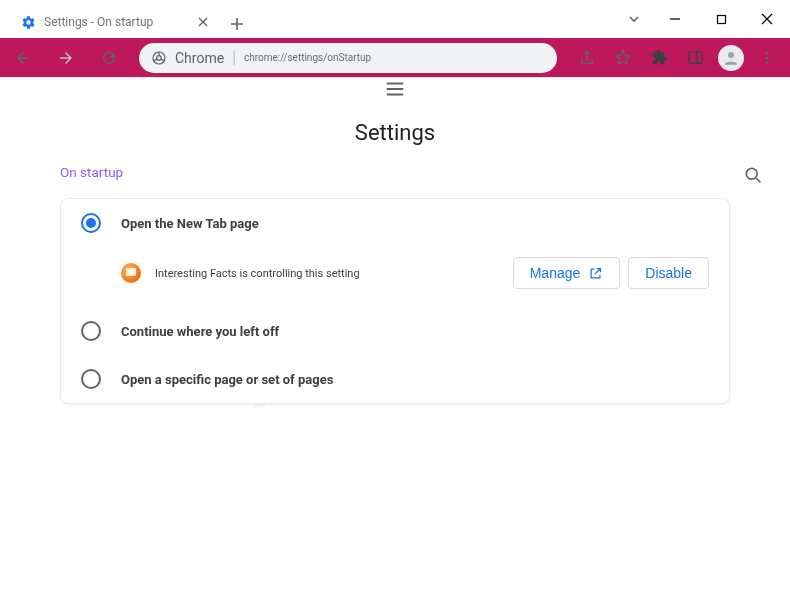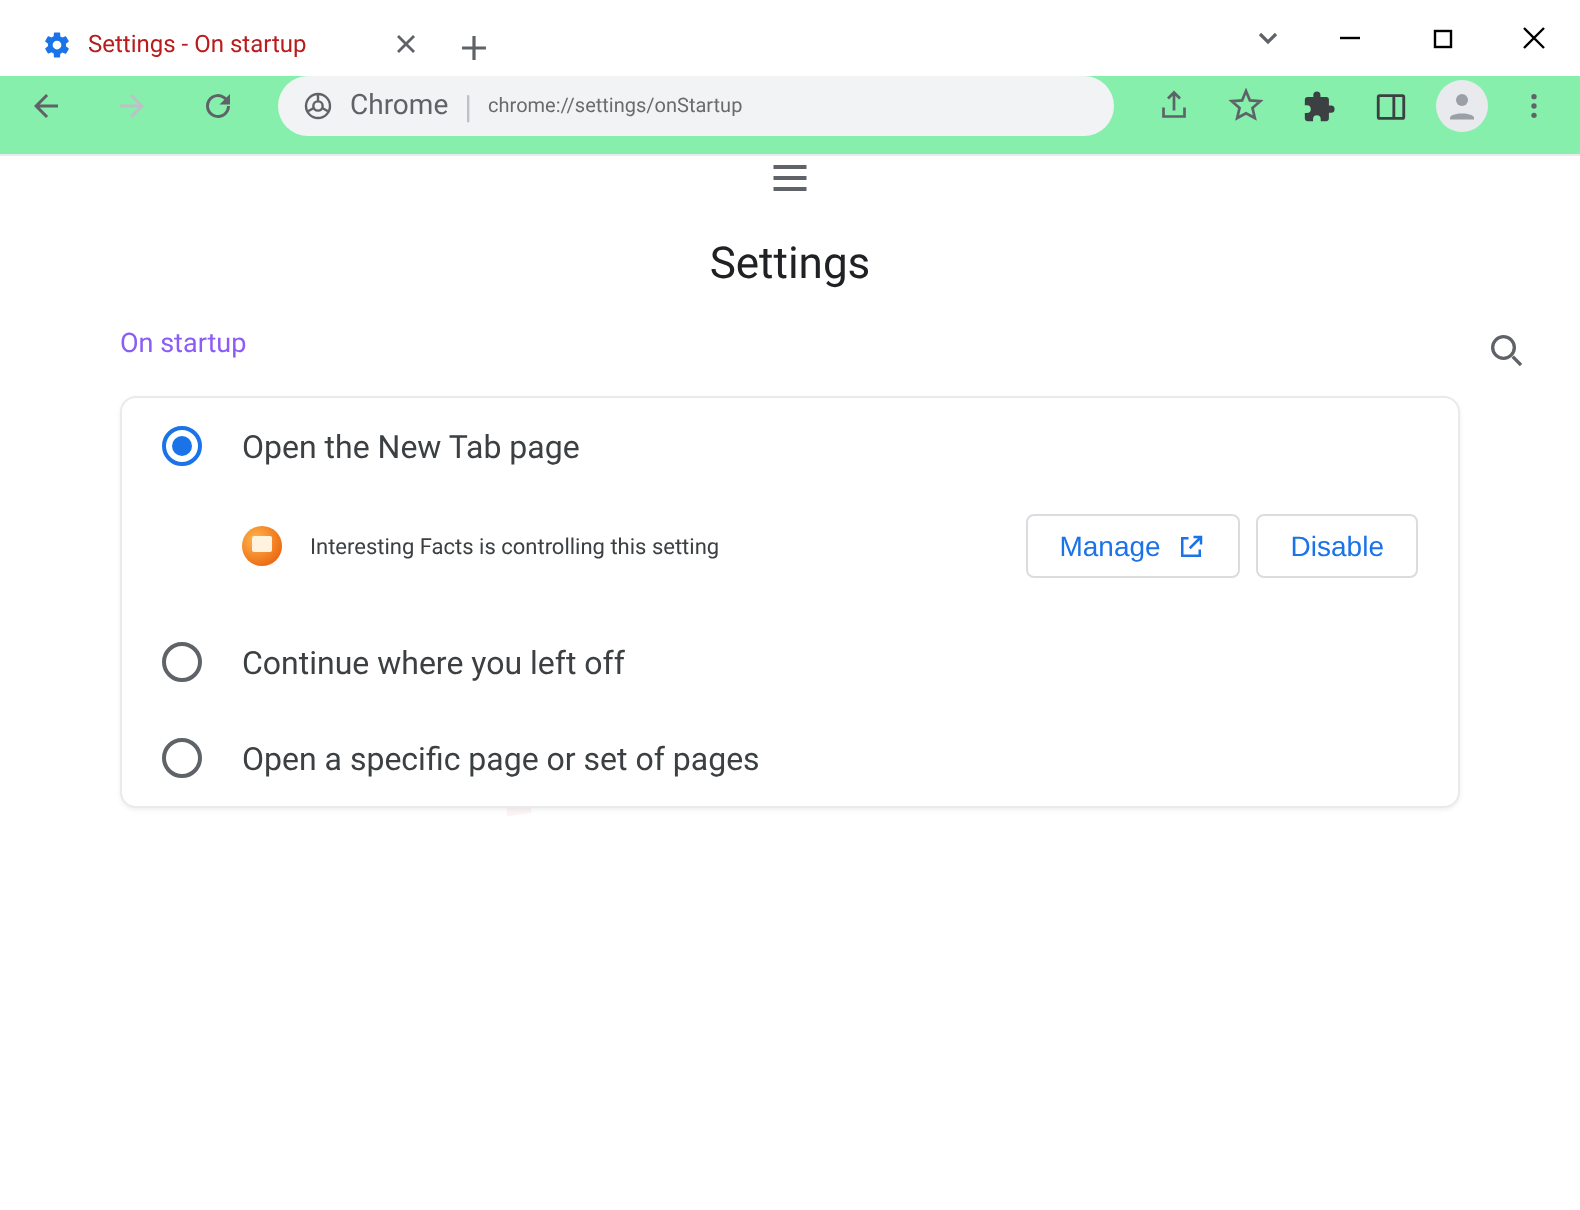--- a/index.html
+++ b/index.html
@@ -2,29 +2,29 @@
 <html><head>
 <meta charset="utf-8">
 <style>
   * { box-sizing: border-box; margin: 0; padding: 0; }
   body { font-family: "Segoe UI", Roboto, Arial, sans-serif; background: #fff; width: 790px; height: 605px; overflow: hidden; position: relative; }
   
   
   .titlebar { height: 38px; display: flex; align-items: stretch; background: #fff; border-bottom: 0; }
   .tab { display: flex; align-items: center; gap: 8px; background: #fff; border-radius: 9px 9px 0 0; padding: 0 12px; margin-top: 6px; margin-left: 8px; height: 32px; min-width: 215px; position: relative; }
   .tab-icon { width: 16px; height:16px; display:flex; align-items:center; justify-content:center; color:#1a73e8; }
-  .tab-title { font-size: 12px; color: #b91c1c; flex:1; white-space: nowrap; overflow: hidden; text-overflow: ellipsis; }
+  .tab-title { font-size: 12px; color: #737373; flex:1; white-space: nowrap; overflow: hidden; text-overflow: ellipsis; }
   .tab-close { width: 16px; height: 16px; display:flex; align-items:center; justify-content:center; color:#5f6368; border-radius:50%; }
   .newtab-btn { width: 28px; display:flex; align-items:center; justify-content:center; color:#5f6368; margin-top:9px; }
   .win-controls { margin-left:auto; display:flex; align-items:center; }
   .win-controls .wc { width: 46px; height: 38px; display:flex; align-items:center; justify-content:center; color:#000; }
   .wc.caret { width: 36px; color:#5f6368; }
   
   
-  .toolbar { height: 40px; display:flex; align-items:flex-start; gap: 9px; padding: 0 6px; background:#86efac; border-bottom:1px solid #e8eaed; }
+  .toolbar { height: 40px; display:flex; align-items:center; gap: 9px; padding: 0 6px; background:#be185d; border-bottom:1px solid #e8eaed; }
   .tb-btn { width: 34px; height: 30px; display:flex; align-items:center; justify-content:center; color:#5f6368; border-radius: 50%; }
   .tb-btn.disabled { color:#bdc1c6; }
   .omnibox { flex:1; height: 30px; background:#f1f3f4; border-radius: 15px; display:flex; align-items:center; padding: 0 12px; gap:8px; margin: 0 4px; }
   .omni-icon { color:#5f6368; display:flex; }
   .omni-prefix { color:#5f6368; font-size:14px; }
   .omni-divider { color:#bdc1c6; }
   .omni-path { color:#202124; opacity:0.65; font-size:10px; }
   .toolbar-right { display:flex; align-items:center; gap:2px; }
   .avatar { width:26px; height:26px; border-radius:50%; background:#e8eaed; display:flex; align-items:center; justify-content:center; color:#5f6368; }
   
@@ -35,21 +35,21 @@
   .search-btn { margin-left:auto; color:#5f6368; }
   
   
   .content { padding: 20px 60px; }
   .section-label { font-size: 13.5px; color:#8b5cf6; margin-bottom: 18px; margin-top: 10px; }
   .card { border: 1px solid #e8eaed; border-radius: 8px; background:#fff; box-shadow: 0 1px 2px rgba(60,64,67,0.08); }
   .opt-row { display:flex; align-items:center; gap: 20px; padding: 14px 20px; cursor:pointer; }
   .radio { width:20px; height:20px; border-radius:50%; border:2px solid #5f6368; position:relative; flex-shrink:0; }
   .radio.selected { border-color:#1a73e8; }
   .radio.selected::after { content:''; position:absolute; inset:3px; background:#1a73e8; border-radius:50%; }
-  .opt-label { font-size: 16px; color:#3c4043; }
+  .opt-label { font-size: 13px; color:#3c4043;font-weight:bold; }
   .ext-row { display:flex; align-items:center; padding: 10px 20px 18px 60px; gap: 14px; }
   .ext-icon { width:20px; height:20px; border-radius:50%; background: radial-gradient(circle at 35% 35%, #ffb74d, #e65100); position:relative; flex-shrink:0; }
   .ext-icon::after { content:''; position:absolute; top:5px; left:5px; width:10px; height:8px; background:#fff3e0; border-radius:1px; }
   .ext-msg { font-size: 11px; color:#3c4043; flex:1; }
   .ext-actions { display:flex; gap:8px; }
   .pill-btn { border:1px solid #dadce0; background:#fff; color:#1a73e8; font-size:14px; padding: 7px 16px; border-radius:4px; display:flex; align-items:center; gap:8px; cursor:pointer; font-weight:500; }
   
   
   .watermark { position:absolute; top:50%; left:50%; transform:translate(-50%,-50%) rotate(-8deg); font-size:120px; font-weight:700; color:rgba(200,60,60,0.06); font-style:italic; letter-spacing:-4px; pointer-events:none; line-height:0.9; text-align:center; white-space:nowrap; z-index:0; }
   .watermark .line2 { font-size:90px; }

